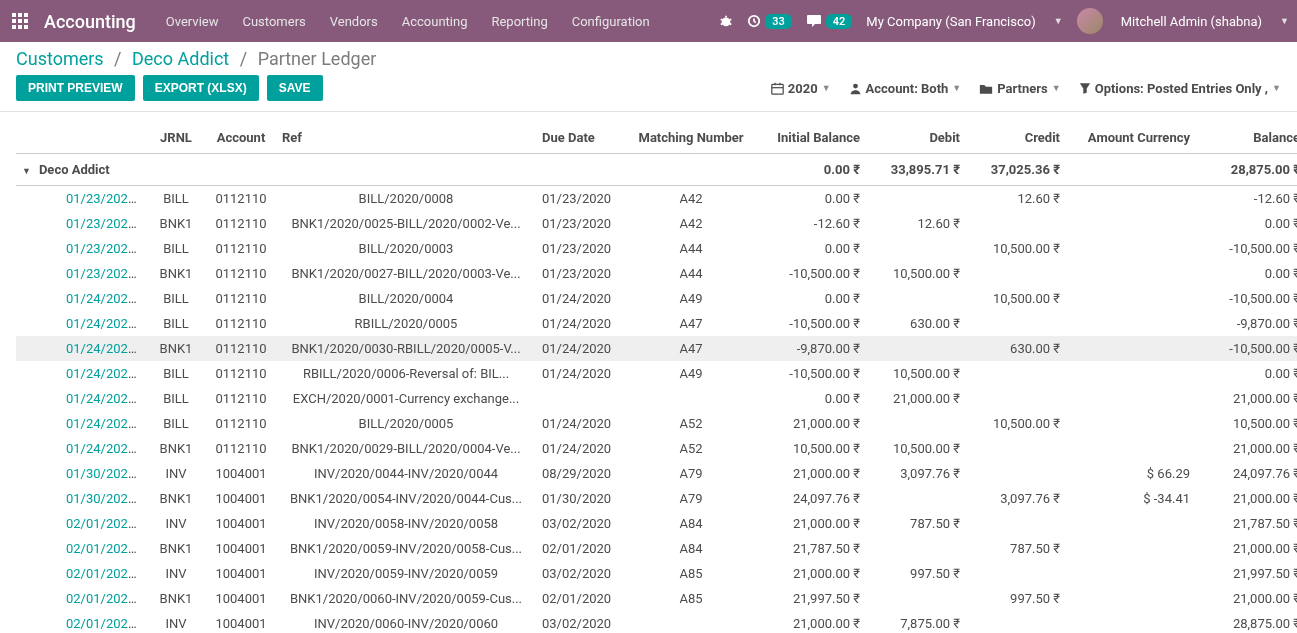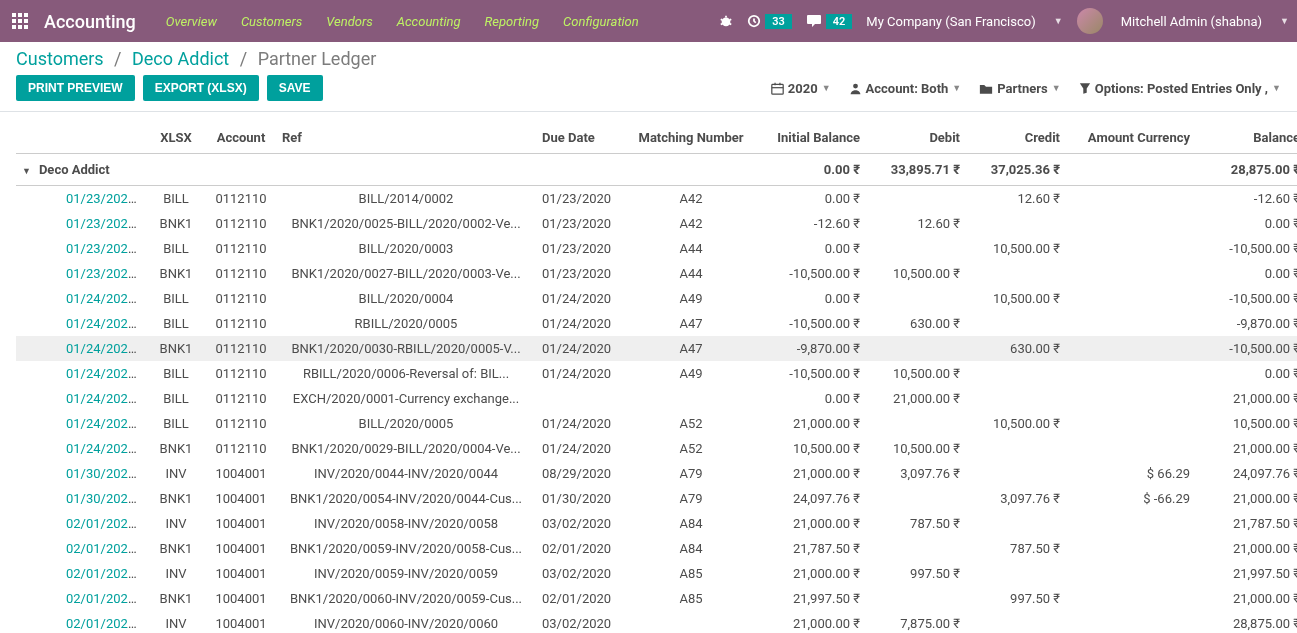--- a/index.html
+++ b/index.html
@@ -3,26 +3,26 @@
 <meta charset="utf-8">
 <style>
 * { margin: 0; padding: 0; box-sizing: border-box; }
 body { font-family: -apple-system, BlinkMacSystemFont, "Segoe UI", Roboto, sans-serif; font-size: 13px; color: #4c4c4c; background: #fff; }
 
 .navbar { background: #875a7b; color: #fff; height: 42px; display: flex; align-items: center; padding: 0 8px; }
 .navbar .apps-icon { width: 24px; height: 24px; display: flex; align-items: center; justify-content: center; cursor: pointer; }
 .navbar .apps-icon svg { fill: #fff; }
 .navbar .app-name { font-size: 18px; font-weight: 500; margin: 0 20px 0 12px; }
 .navbar .nav-menu { display: flex; gap: 4px; }
-.navbar .nav-menu a { color: #bef264; text-decoration: none; padding: 8px 10px; font-size: 13px; cursor: pointer; font-style: italic; }
+.navbar .nav-menu a { color: #e5e5e5; text-decoration: none; padding: 8px 10px; font-size: 13px; cursor: pointer; }
 .navbar .spacer { flex: 1; }
 .navbar .right { display: flex; align-items: center; gap: 14px; }
 .navbar .icon-btn { cursor: pointer; display: flex; align-items: center; color: #fff; }
 .navbar .badge { display: inline-flex; align-items: center; gap: 4px; cursor: pointer; }
-.navbar .badge-pill { background: #00a09d; color: #fff; border-radius: 0; padding: 1px 7px; font-size: 11px; font-weight: 600; }
+.navbar .badge-pill { background: #00a09d; color: #fff; border-radius: 6px; padding: 1px 7px; font-size: 11px; font-weight: 600; }
 .navbar .company, .navbar .user { cursor: pointer; display: flex; align-items: center; gap: 18px; }
 .navbar .avatar { width: 26px; height: 26px; border-radius: 50%; background: linear-gradient(135deg,#c8a,#986); }
 .navbar .caret { font-size: 9px; opacity: .8; }
 
 .breadcrumb-row { display: flex; align-items: center; padding: 6px 16px 6px; }
 .breadcrumb { font-size: 18px; color: #7c7c7c; }
 .breadcrumb a { color: #00a09d; text-decoration: none; cursor: pointer; }
 .breadcrumb .sep { margin: 0 6px; color: #7c7c7c; }
 
 .toolbar { display: flex; align-items: center; padding: 0 16px 10px; gap: 8px; border-bottom: 1px solid #dee2e6; }
@@ -181,21 +181,21 @@
         <col class="c-match">
         <col class="c-init">
         <col class="c-debit">
         <col class="c-credit">
         <col class="c-amtcur">
         <col class="c-bal">
   </colgroup>
   <thead>
     <tr>
       <th></th>
-      <th class="ctr">XLSX</th>
+      <th class="ctr">JRNL</th>
       <th class="ctr">Account</th>
       <th>Ref</th>
       <th>Due Date</th>
       <th class="ctr">Matching Number</th>
       <th class="num">Initial Balance</th>
       <th class="num">Debit</th>
       <th class="num">Credit</th>
       <th class="num">Amount Currency</th>
       <th class="num">Balance</th>
     </tr>
@@ -206,21 +206,21 @@
       <td class="num">0.00 ₹</td>
       <td class="num">33,895.71 ₹</td>
       <td class="num">37,025.36 ₹</td>
       <td class="num"></td>
       <td class="num">28,875.00 ₹</td>
     </tr>
   <tr class="data-row">
           <td style="padding-left:50px"><span class="date-link">01/23/2020</span><span class="date-caret">▼</span></td>
           <td class="ctr">BILL</td>
           <td class="ctr">0112110</td>
-          <td class="ctr">BILL/2014/0002</td>
+          <td class="ctr">BILL/2020/0008</td>
           <td>01/23/2020</td>
           <td class="ctr">A42</td>
           <td class="num">0.00 ₹</td>
           <td class="num"></td>
           <td class="num">12.60 ₹</td>
           <td class="num"></td>
           <td class="num">-12.60 ₹</td>
         </tr>
         <tr class="data-row">
           <td style="padding-left:50px"><span class="date-link">01/23/2020</span><span class="date-caret">▼</span></td>
@@ -368,21 +368,21 @@
         <tr class="data-row">
           <td style="padding-left:50px"><span class="date-link">01/30/2020</span><span class="date-caret">▼</span></td>
           <td class="ctr">BNK1</td>
           <td class="ctr">1004001</td>
           <td class="ctr">BNK1/2020/0054-INV/2020/0044-Cus...</td>
           <td>01/30/2020</td>
           <td class="ctr">A79</td>
           <td class="num">24,097.76 ₹</td>
           <td class="num"></td>
           <td class="num">3,097.76 ₹</td>
-          <td class="num">$ -66.29</td>
+          <td class="num">$ -34.41</td>
           <td class="num">21,000.00 ₹</td>
         </tr>
         <tr class="data-row">
           <td style="padding-left:50px"><span class="date-link">02/01/2020</span><span class="date-caret">▼</span></td>
           <td class="ctr">INV</td>
           <td class="ctr">1004001</td>
           <td class="ctr">INV/2020/0058-INV/2020/0058</td>
           <td>03/02/2020</td>
           <td class="ctr">A84</td>
           <td class="num">21,000.00 ₹</td>

